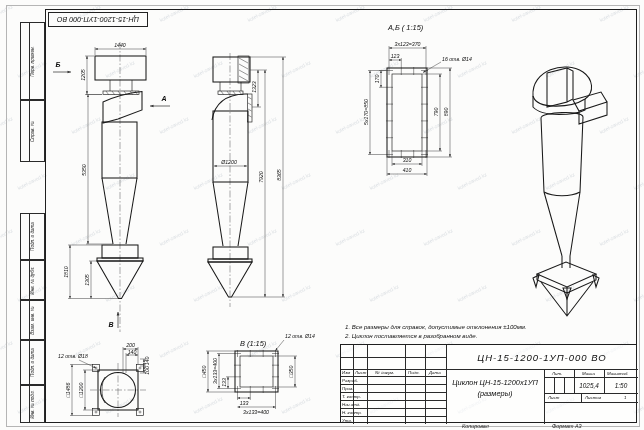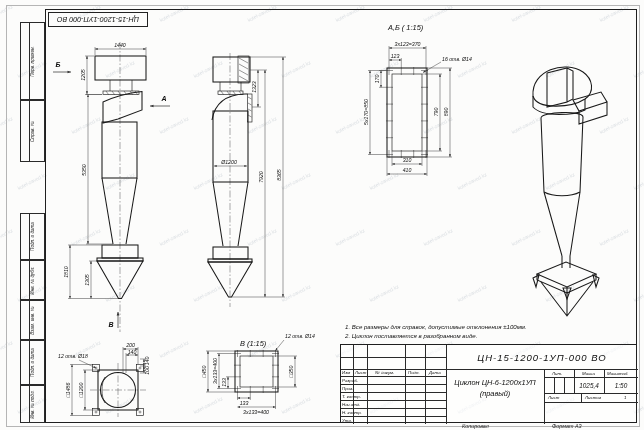--- a/index.html
+++ b/index.html
@@ -408,22 +408,22 @@
     <span class="abs lb" style="left:1px;top:48.5px;">Т. контр.</span>
     <span class="abs lb" style="left:1px;top:56.5px;">Нач.отд.</span>
     <span class="abs lb" style="left:1px;top:64.5px;">Н. контр.</span>
     <span class="abs lb" style="left:1px;top:72.5px;">Утв.</span>
 
     <div class="abs docnum" style="left:105px;top:0;width:192px;height:24px;border-bottom:0.8px solid #2a2a2a;">
       <span>ЦН-15-1200-1УП-000 ВО</span>
     </div>
 
     <div class="abs nm" style="left:105px;top:24px;width:98px;height:55px;">
-      <div>Циклон ЦН-6-1200х1УП</div>
-      <div>(правый)</div>
+      <div>Циклон ЦН-15-1200х1УП</div>
+      <div>(размеры)</div>
     </div>
 
     <div class="cell" style="left:203px;top:24px;width:0;height:55px;"></div>
     <div class="cell" style="left:233px;top:24px;width:0;height:24px;"></div>
     <div class="cell" style="left:263px;top:24px;width:0;height:24px;"></div>
     <div class="cell" style="left:203px;top:32px;width:94px;height:0;"></div>
     <div class="cell" style="left:213px;top:32px;width:0;height:16px;"></div>
     <div class="cell" style="left:223px;top:32px;width:0;height:16px;"></div>
     <span class="abs lb" style="left:211px;top:25.5px;">Лит.</span>
     <span class="abs lb" style="left:241px;top:25.5px;">Масса</span>

